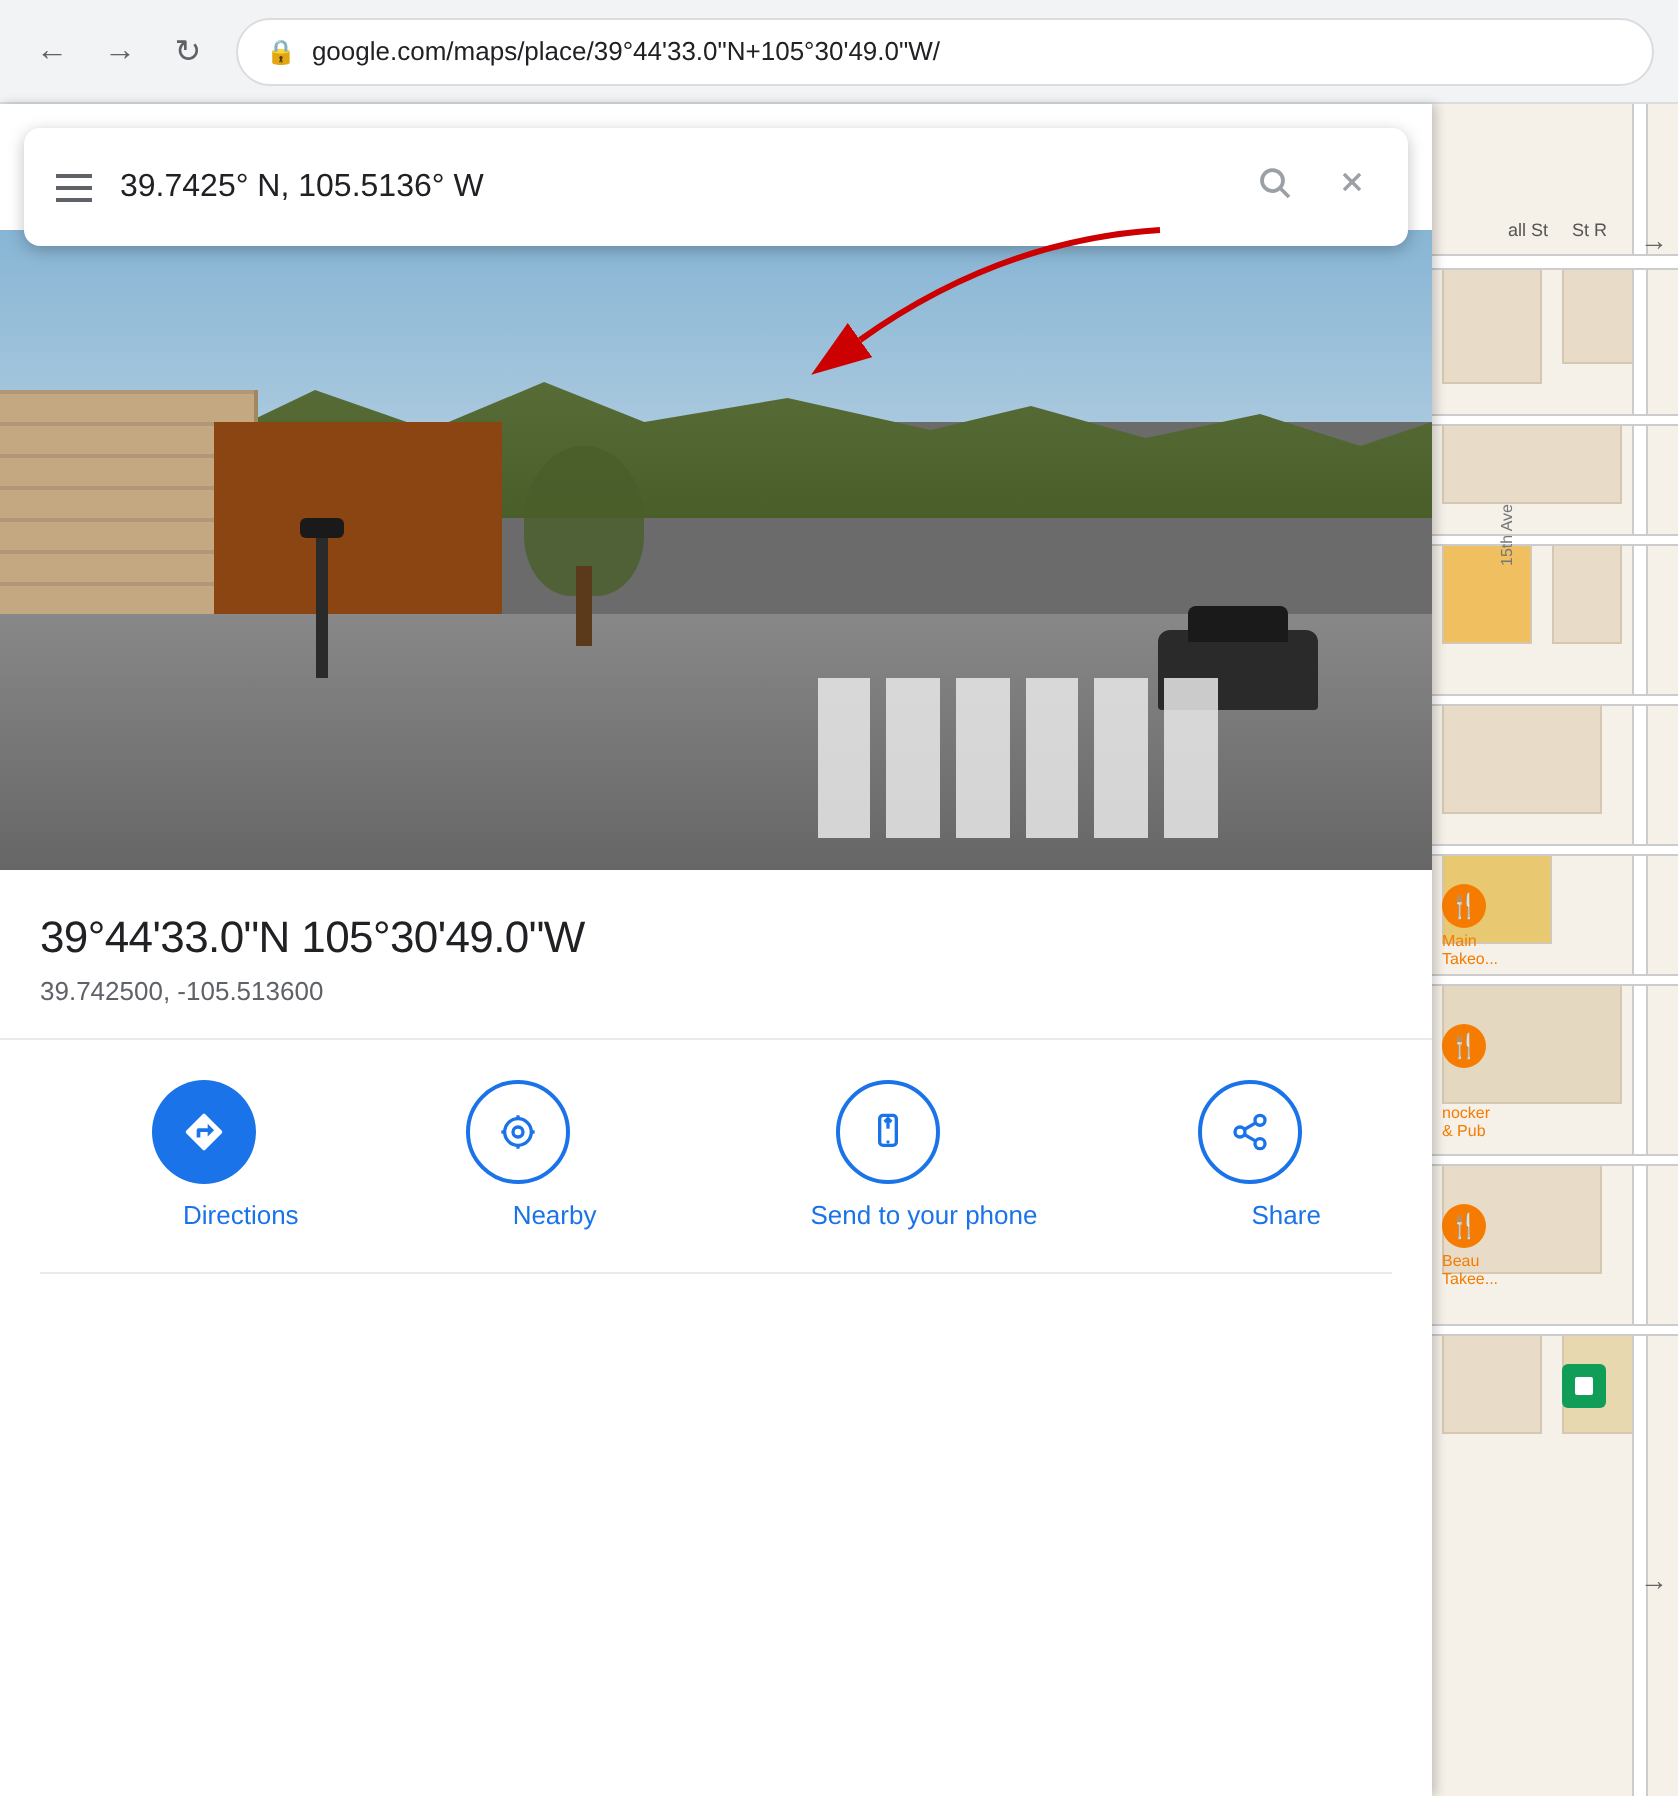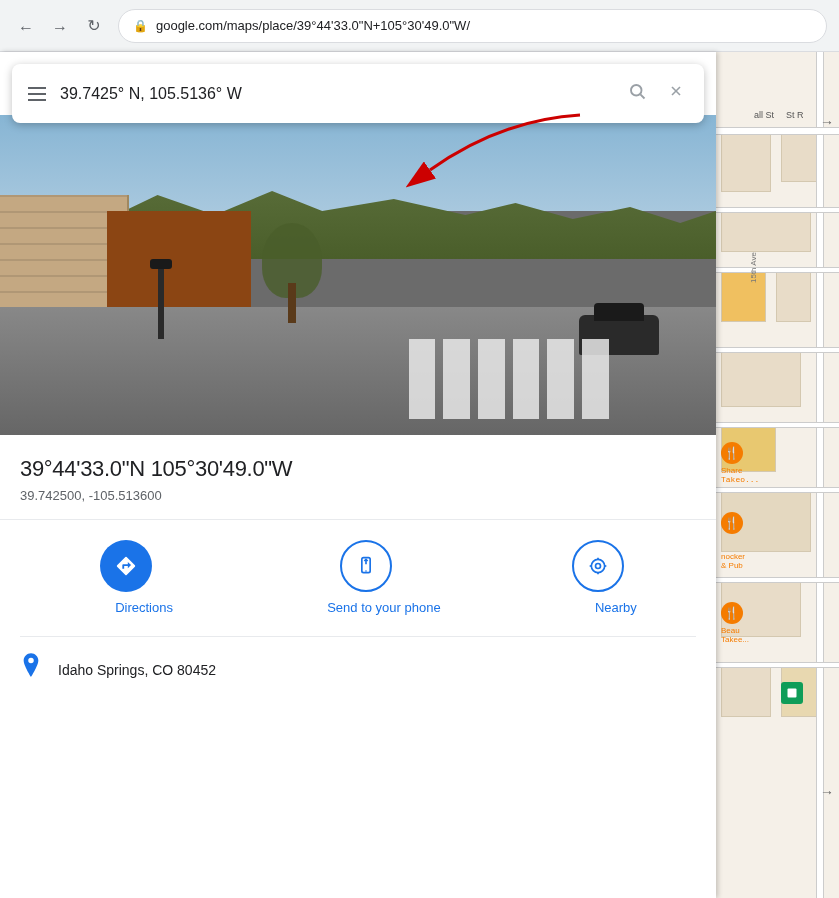--- a/index.html
+++ b/index.html
@@ -572,54 +572,58 @@
             <path d="M21.71 11.29l-9-9a1 1 0 00-1.42 0l-9 9a1 1 0 000 1.42l9 9a1 1 0 001.42 0l9-9a1 1 0 000-1.42zM14 14.5V12h-4v3H8v-4a1 1 0 011-1h5V7.5l3.5 3.5-3.5 3.5z"></path>
           </svg>
         </div>
         <span class="action-label">Directions</span>
       </button>
 
 
       <button class="action-btn">
         <div class="action-icon outline">
           <svg width="20" height="20" viewBox="0 0 24 24" fill="none" stroke="#1a73e8" stroke-width="2">
-            <rect x="7" y="2" width="10" height="18" rx="2" ry="2"></rect>
-            <line x1="12" y1="18" x2="12" y2="18" stroke-width="2" stroke-linecap="round"></line>
-            <polyline points="10 6 12 4 14 6"></polyline>
-            <line x1="12" y1="4" x2="12" y2="10"></line>
-          </svg>
-        </div>
-        <span class="action-label">Send to your phone</span>
-      </button>
-
-      <button class="action-btn">
-        <div class="action-icon outline">
-          <svg width="20" height="20" viewBox="0 0 24 24" fill="none" stroke="#1a73e8" stroke-width="2">
             <circle cx="12" cy="12" r="3"></circle>
             <circle cx="12" cy="12" r="8"></circle>
             <line x1="12" y1="4" x2="12" y2="2"></line>
             <line x1="12" y1="22" x2="12" y2="20"></line>
             <line x1="4" y1="12" x2="2" y2="12"></line>
             <line x1="22" y1="12" x2="20" y2="12"></line>
           </svg>
         </div>
         <span class="action-label">Nearby</span>
       </button>
 
+      <button class="action-btn">
+        <div class="action-icon outline">
+          <svg width="20" height="20" viewBox="0 0 24 24" fill="none" stroke="#1a73e8" stroke-width="2">
+            <rect x="7" y="2" width="10" height="18" rx="2" ry="2"></rect>
+            <line x1="12" y1="18" x2="12" y2="18" stroke-width="2" stroke-linecap="round"></line>
+            <polyline points="10 6 12 4 14 6"></polyline>
+            <line x1="12" y1="4" x2="12" y2="10"></line>
+          </svg>
+        </div>
+        <span class="action-label">Send to your phone</span>
+      </button>
+
+      <button class="action-btn">
+        <div class="action-icon outline">
+          <svg width="20" height="20" viewBox="0 0 24 24" fill="none" stroke="#1a73e8" stroke-width="2">
+            <circle cx="18" cy="5" r="3"></circle>
+            <circle cx="6" cy="12" r="3"></circle>
+            <circle cx="18" cy="19" r="3"></circle>
+            <line x1="8.59" y1="13.51" x2="15.42" y2="17.49"></line>
+            <line x1="15.41" y1="6.51" x2="8.59" y2="10.49"></line>
+          </svg>
+        </div>
+        <span class="action-label">Share</span>
+      </button>
 
     </div>
 
-    <div class="location-info">
-      <span class="location-pin">
-        <svg width="22" height="28" viewBox="0 0 24 30" fill="#1a73e8">
-          <path d="M12 0C7.589 0 4 3.589 4 8c0 5.5 8 18 8 18s8-12.5 8-18c0-4.411-3.589-8-8-8zm0 11a3 3 0 110-6 3 3 0 010 6z"></path>
-        </svg>
-      </span>
-      <span class="location-text">Idaho Springs, CO 80452</span>
-    </div>
 
   </div>
 
   <div class="right-panel">
     <div class="map-bg">
 
       <div class="map-block" style="top:80px; left:5px; width:50px; height:60px;"></div>
       <div class="map-block" style="top:80px; left:65px; width:40px; height:50px;"></div>
       <div class="map-block" style="top:160px; left:5px; width:90px; height:40px;"></div>
       <div class="map-block" style="top:220px; left:5px; width:45px; height:50px; background:#f0c060;"></div>
@@ -643,22 +647,22 @@
 
       <div class="map-arrow" style="top:60px; right:5px;">→</div>
       <div class="map-arrow" style="top:730px; right:5px;">→</div>
 
       <div class="map-label" style="top:58px; left:10px; font-size:9px; color:#555;">all St</div>
       <div class="map-label" style="top:58px; left:42px; font-size:9px; color:#555;">St R</div>
       <div class="map-label" style="top:200px; left:5px; font-size:8px; color:#777; writing-mode:vertical-rl; transform:rotate(180deg);">15th Ave</div>
 
       <div style="position:absolute; top:390px; left:5px;">
         <div style="background:#f57c00; color:white; border-radius:50%; width:22px; height:22px; display:flex; align-items:center; justify-content:center; font-size:12px;">🍴</div>
-        <div style="font-size:8px; color:#f57c00; white-space:nowrap; margin-top:2px;">Share</div>
-        <div style="font-size:8px; color:#f57c00; white-space:nowrap;font-family:Liberation Mono, monospace;">Takeo...</div>
+        <div style="font-size:8px; color:#f57c00; white-space:nowrap; margin-top:2px;">Main</div>
+        <div style="font-size:8px; color:#f57c00; white-space:nowrap;">Takeo...</div>
       </div>
 
       <div style="position:absolute; top:460px; left:5px;">
         <div style="background:#f57c00; color:white; border-radius:50%; width:22px; height:22px; display:flex; align-items:center; justify-content:center; font-size:12px;">🍴</div>
         <div style="font-size:8px; color:#f57c00; white-space:nowrap; margin-top:18px;">nocker</div>
         <div style="font-size:8px; color:#f57c00; white-space:nowrap;">&amp; Pub</div>
       </div>
 
       <div style="position:absolute; top:550px; left:5px;">
         <div style="background:#f57c00; color:white; border-radius:50%; width:22px; height:22px; display:flex; align-items:center; justify-content:center; font-size:12px;">🍴</div>

